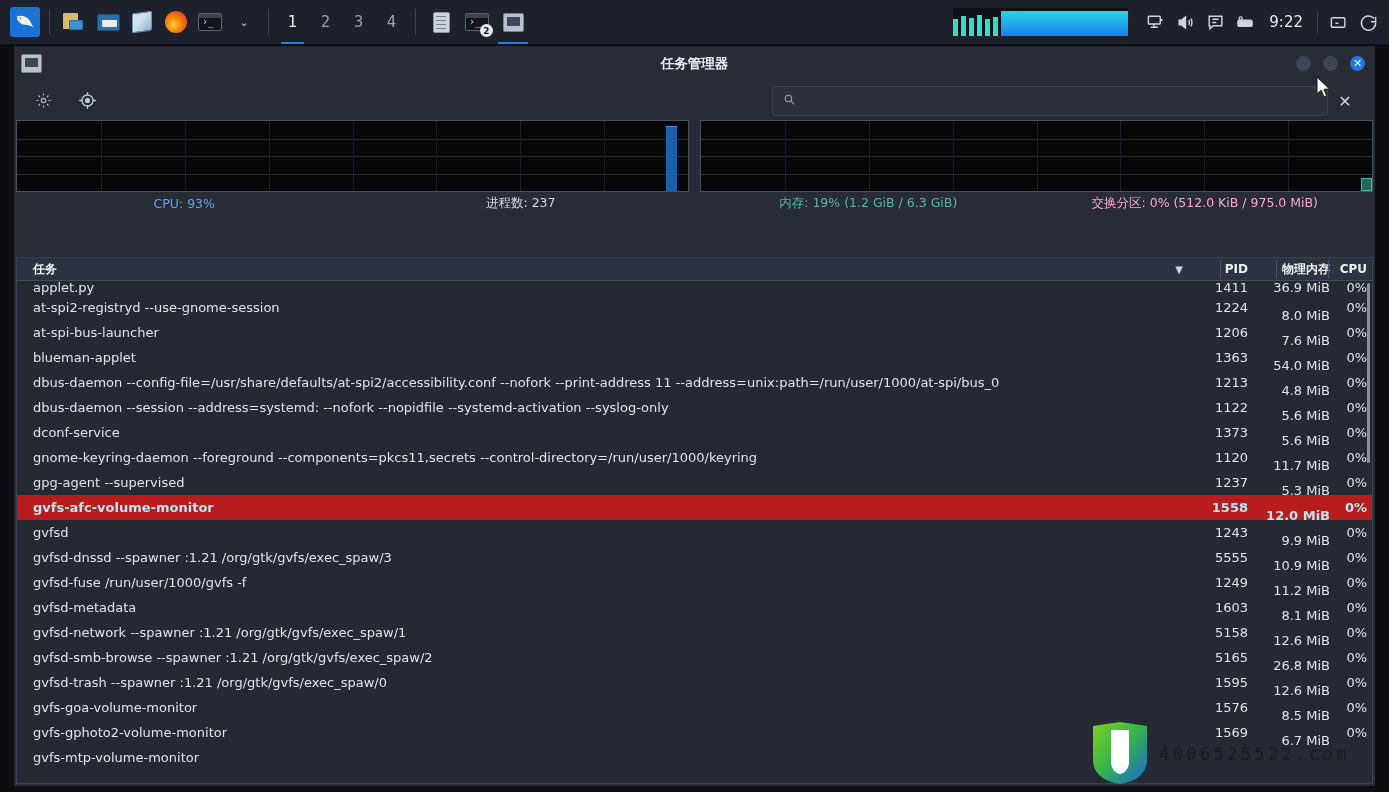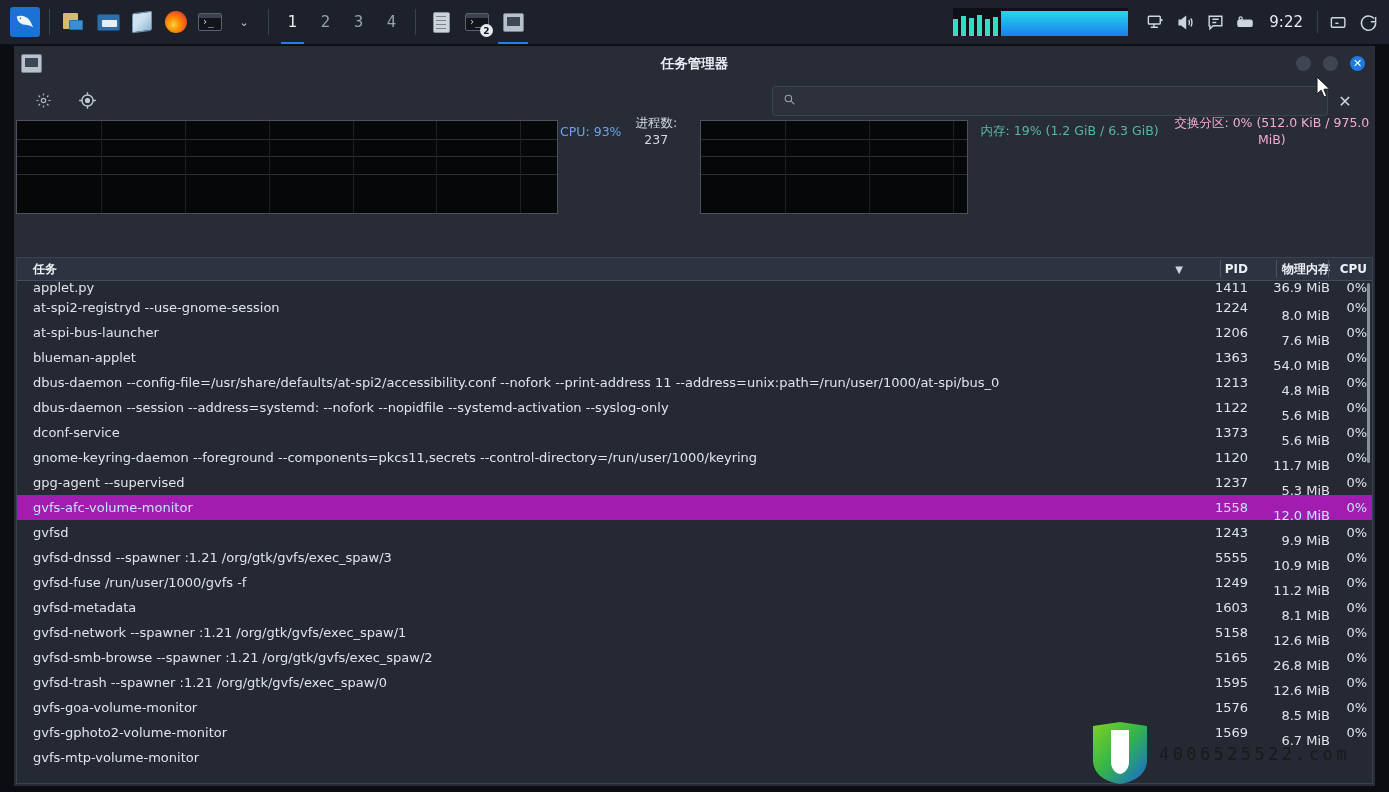--- a/index.html
+++ b/index.html
@@ -102,21 +102,21 @@
   }
   #searchbox .sic { color:#9aa2ae; font-size:13px; margin-right:6px; }
   #searchbox input {
     flex:1; background:transparent; border:none; outline:none;
     color:#dfe4ea; font-size:13px; font-family:"DejaVu Sans","Liberation Sans",sans-serif;
   }
   #search-clear { width:34px; text-align:center; color:#cdd3db; font-size:16px; cursor:pointer; }
 
   
   #graphs { display:flex; height:94px; padding:0 2px; gap:11px; }
-  .graph-col { flex:1; display:flex; flex-direction:row; }
+  .graph-col { flex:1; display:flex; flex-direction:column; }
   .graph {
     flex:1; background:#060709; border:1px solid #4c525d; position:relative; overflow:hidden;
   }
   .gridline { position:absolute; left:0; right:0; height:1px; background:#2b2f36; }
   .vgrid { position:absolute; top:0; bottom:0; width:1px; background:#1c2026; }
   .bar-cpu { position:absolute; bottom:0; background:#1d5fa8; border-top:1px solid #4f96dd; }
   .bar-mem { position:absolute; bottom:0; background:#1f6b5c; border:1px solid #49b79b; }
   .labels { height:22px; display:flex; align-items:center; }
   .lbl { flex:1; text-align:center; font-size:12.5px; }
   .lbl.cpu { color:#6aa4e8; }
@@ -132,21 +132,21 @@
   .th { color:#eef2f7; font-size:12px; font-weight:bold; }
   .th.task { padding-left:16px; flex:1; }
   .th-sort { width:26px; color:#cdd4de; font-size:10px; text-align:center; }
   .th.pid { width:56px; text-align:right; }
   .th.mem { width:82px; text-align:right; }
   .th.cpu { width:42px; text-align:right; padding-right:5px; }
   .th-sep { position:absolute; top:2px; bottom:2px; width:1px; background:#4a5262; }
 
   #tbody { position:absolute; left:0; right:0; top:23px; bottom:0; overflow:hidden; }
   .row { height:25px; display:flex; align-items:center; color:#dfe4ec; font-size:13px; }
-  .row.sel { background:#a21caf; }
+  .row.sel { background:#b91c1c;font-weight:bold; }
   .row.sel .c-task, .row.sel .c-pid, .row.sel .c-mem, .row.sel .c-cpu { color:#bfe6f5; }
   .c-task { flex:1; padding-left:16px; white-space:nowrap; overflow:hidden; }
   .c-pid { width:56px; text-align:right; }
   .c-mem { width:82px; text-align:right;margin-top:16px; }
   .c-cpu { width:42px; text-align:right; padding-right:5px; }
   .row.clip-top { height:14px; align-items:flex-end; overflow:hidden; }
   .row.clip-bot { height:12px; overflow:hidden; }
 
   #vscroll { position:absolute; right:2px; top:25px; width:3px; height:180px; background:#8a919c; border-radius:2px; }
 

